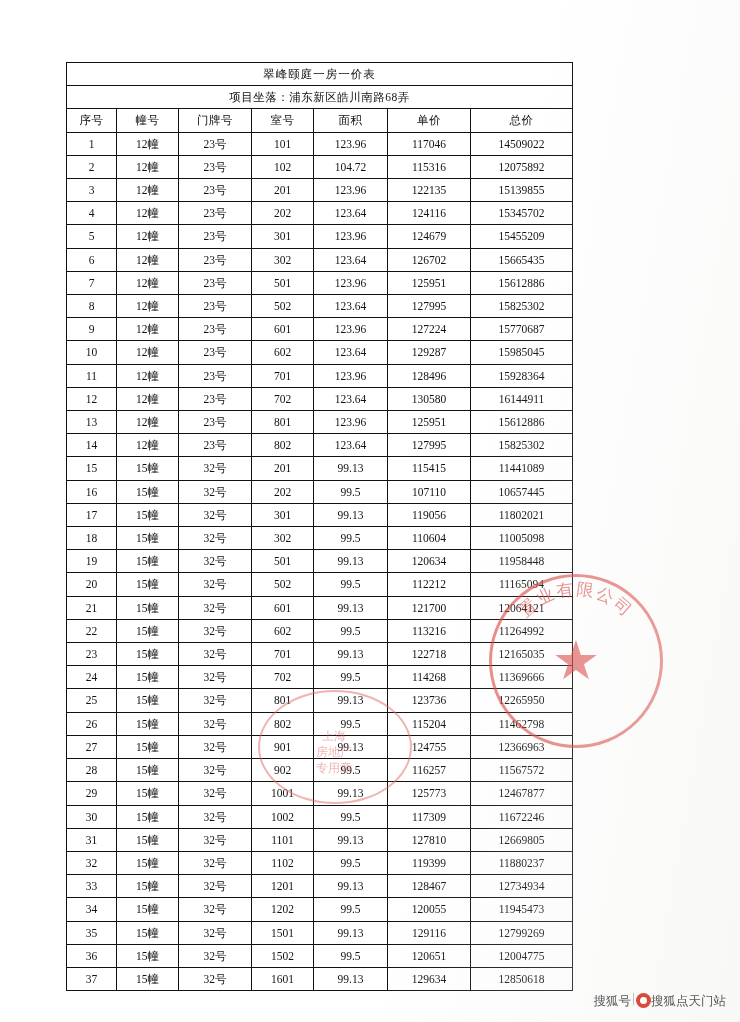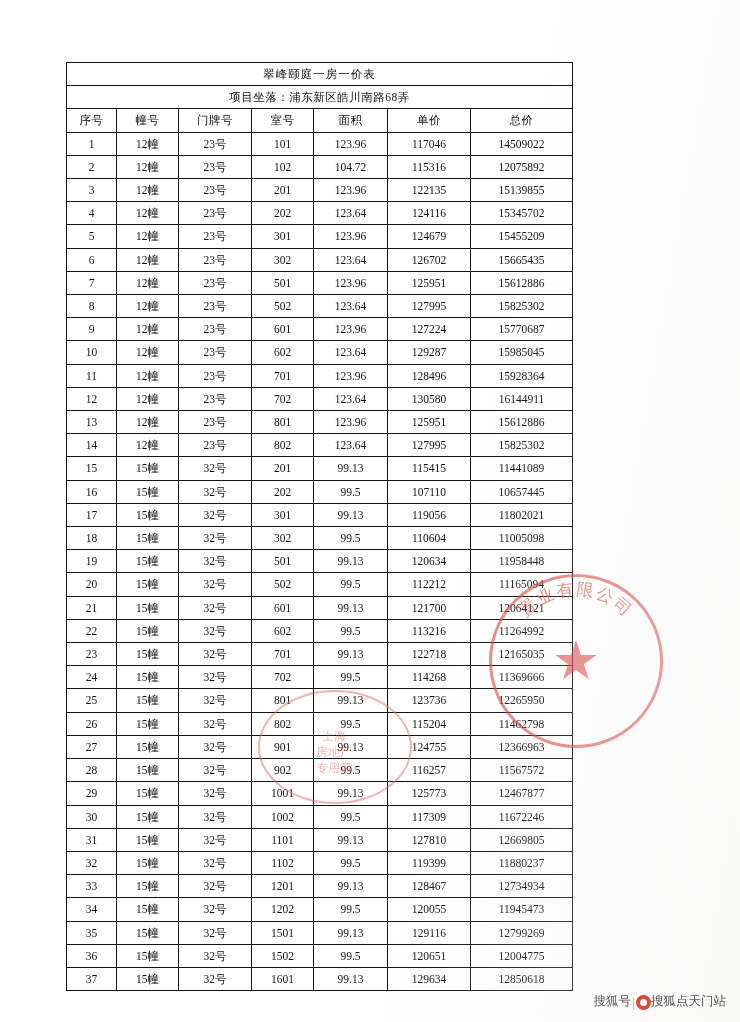--- a/index.html
+++ b/index.html
@@ -124,21 +124,21 @@
     font-size: 12px;
     line-height: 16px;
   }
 
   
   .footer {
     position: absolute;
     right: 14px;
     bottom: 12px;
     display: flex;
-    align-items: flex-end;
+    align-items: flex-start;
     color: #555;
     font-size: 12.5px;
     font-family: "Liberation Sans", sans-serif;
   }
   .footer .logo-dot {
     width: 15px;
     height: 15px;
     border-radius: 50%;
     background: #d94a3d;
     display: inline-block;

